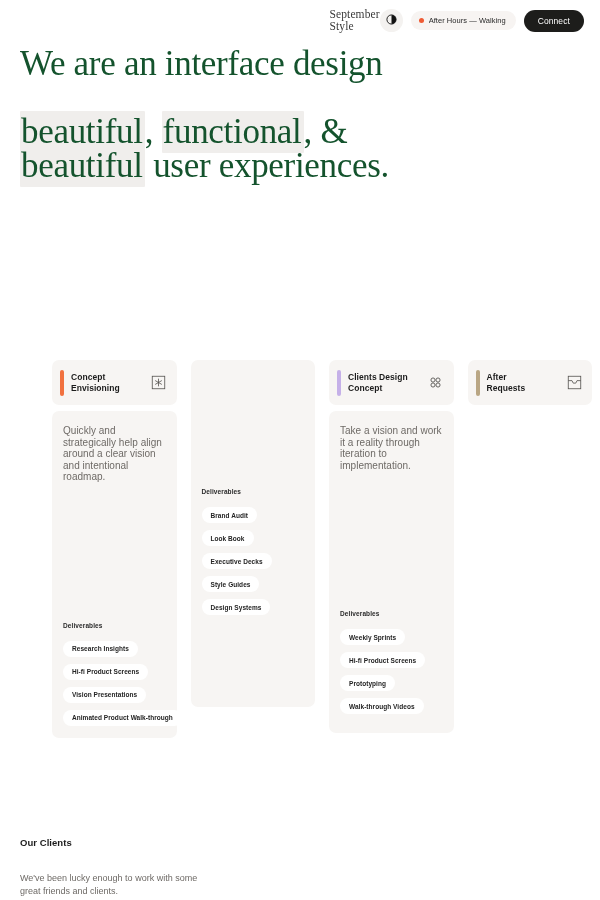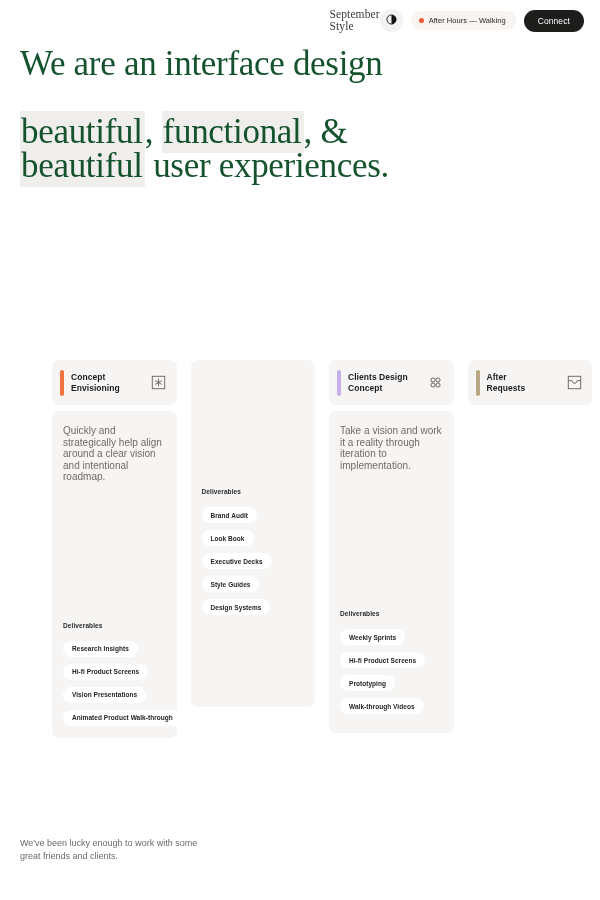--- a/index.html
+++ b/index.html
@@ -345,14 +345,15 @@
         <svg width="15" height="15" viewBox="0 0 24 24">
           <rect x="2" y="2" width="20" height="20" fill="none" stroke="#55524f" stroke-width="1.3"></rect>
           <path d="M2 9 L8 9 L10 13 L14 13 L16 9 L22 9" fill="none" stroke="#55524f" stroke-width="1.3" stroke-linejoin="round"></path>
         </svg>
       </span>
     </div>
   </article>
 </section>
 
 <section class="clients">
+  <h2>Our Clients</h2>
   <p style="max-width:185px">We've been lucky enough to work with some great friends and clients.</p>
 </section>
 
 </body></html>

